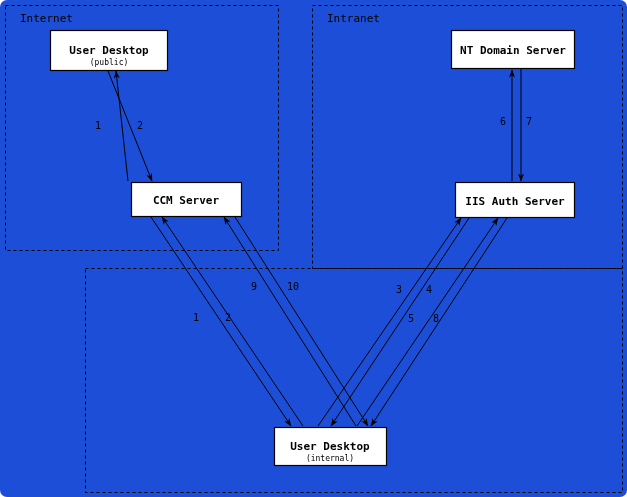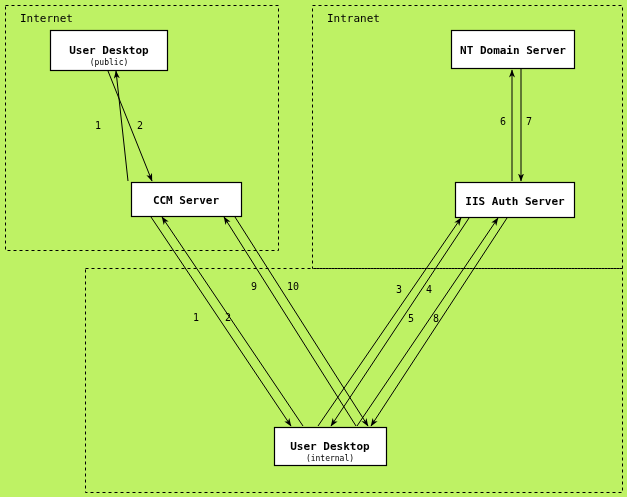--- a/index.html
+++ b/index.html
@@ -4,23 +4,24 @@
 <style>
   html, body {
     margin: 0;
     padding: 0;
     background: #ffffff;
   }
   #diagram-root {
     position: relative;
     width: 627px;
     height: 497px;
-    background: #bef264;
+    background: #1d4ed8;
     font-family: "DejaVu Sans Mono", monospace;
     overflow: hidden;
+    border-radius: 7px;
   }
   svg#diagram-svg {
     position: absolute;
     left: 0;
     top: 0;
     width: 627px;
     height: 497px;
   }
   .zone-label {
     font-family: "DejaVu Sans Mono", monospace;

